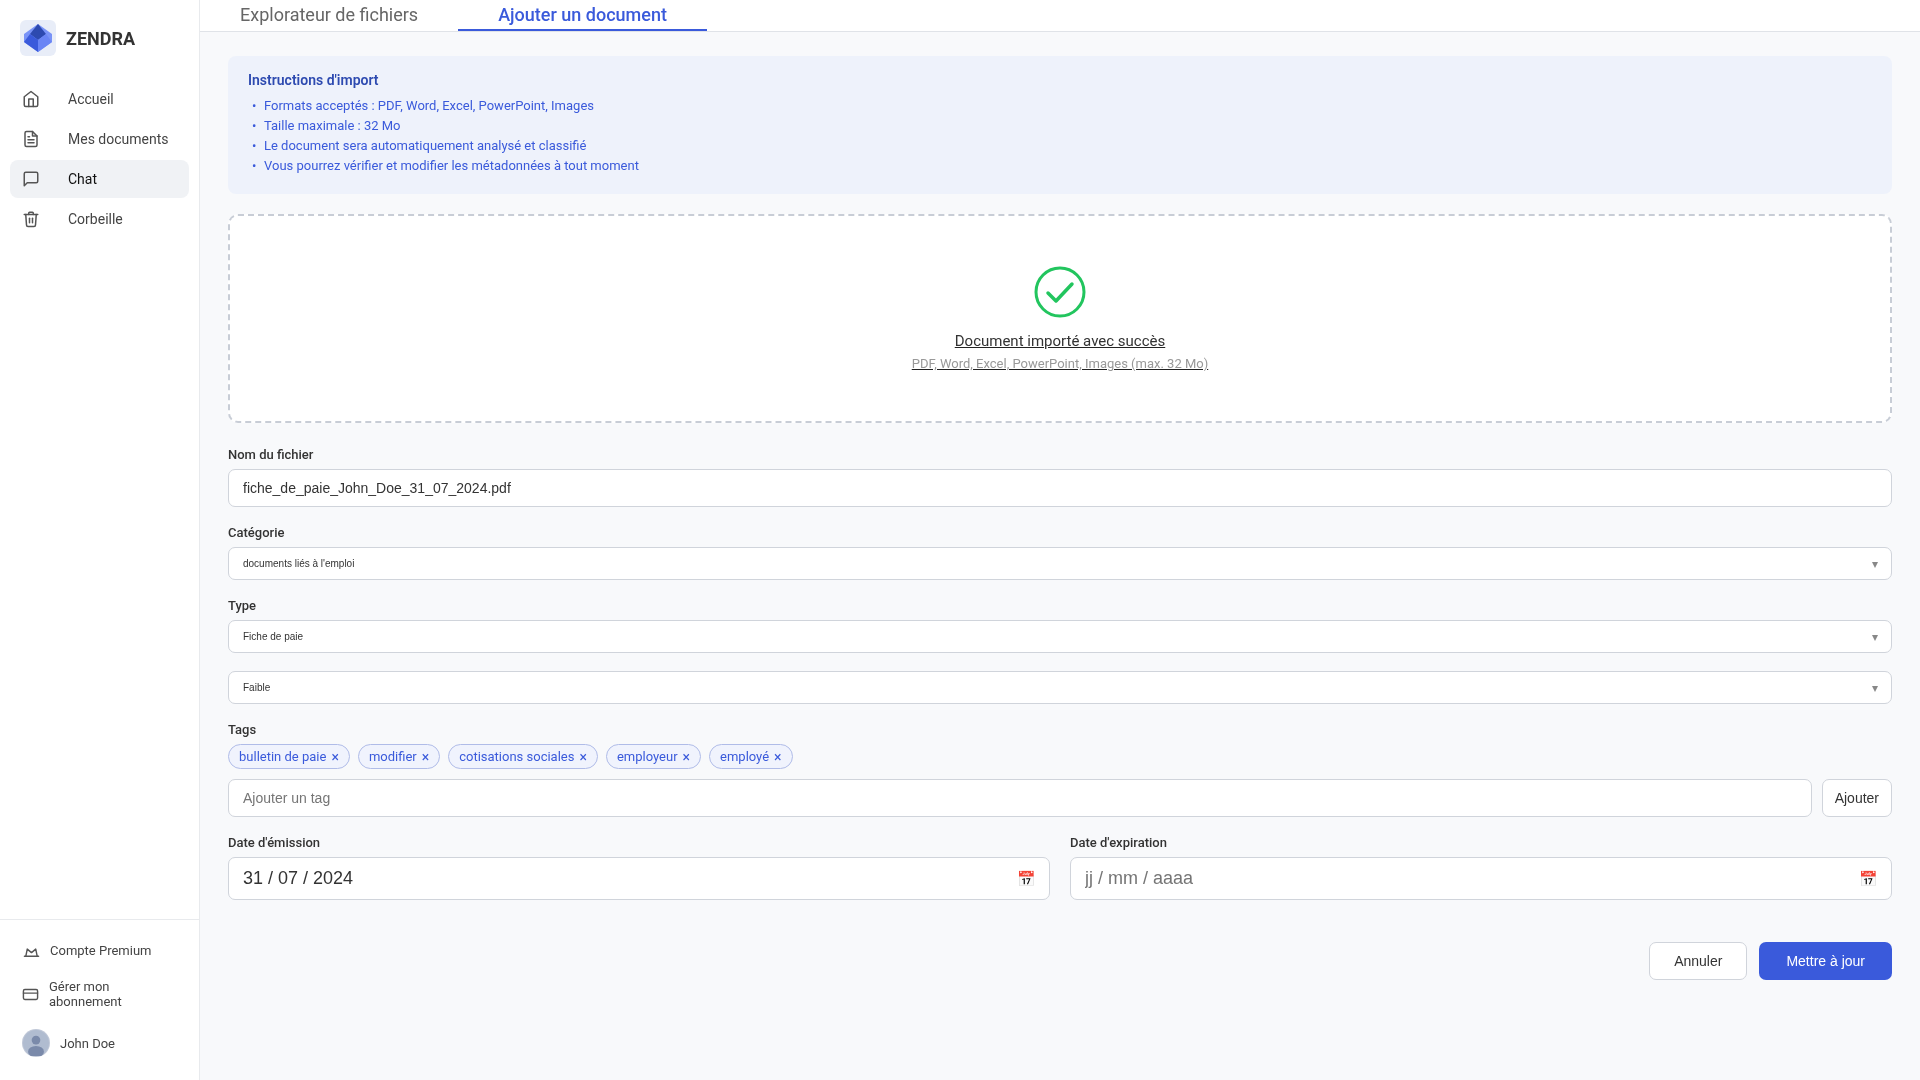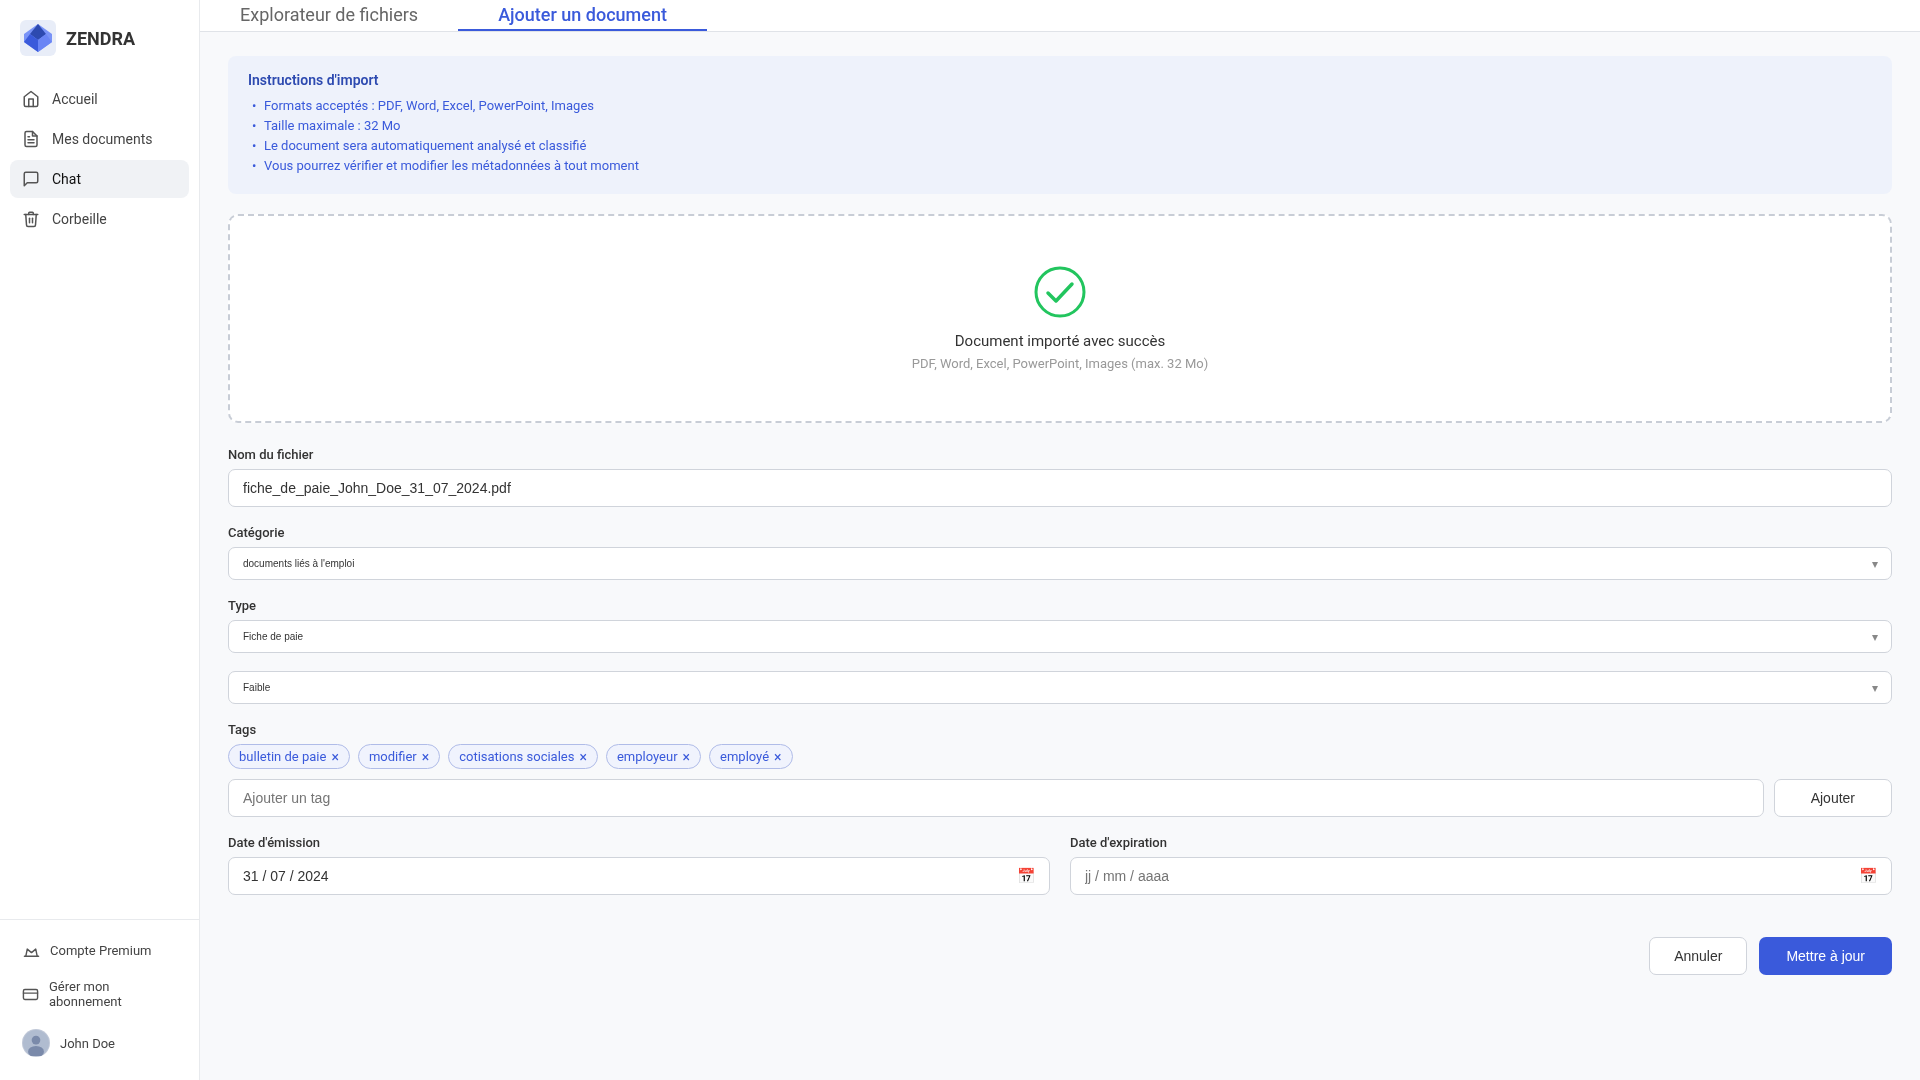--- a/index.html
+++ b/index.html
@@ -28,21 +28,21 @@
       width: 36px;
       height: 36px;
     }
     .nav-items {
       flex: 1;
       padding: 0 10px;
     }
     .nav-item {
       display: flex;
       align-items: center;
-      gap: 12px;
+      gap: 28px;
       padding: 10px 12px;
       border-radius: 8px;
       cursor: pointer;
       font-size: 14px;
       color: #444;
       margin-bottom: 2px;
     }
     .nav-item.active { background: #f0f2f5; color: #111; }
     .nav-icon { width: 18px; height: 18px; display: flex; align-items: center; justify-content: center; color: #555; }
 
@@ -138,20 +138,21 @@
       border: 2px dashed #c8cdd6;
       border-radius: 10px;
       padding: 50px 20px;
       display: flex;
       flex-direction: column;
       align-items: center;
       justify-content: center;
       background: #fff;
       margin-bottom: 24px;
       min-height: 160px;
+      text-decoration: underline;
     }
     .check-icon {
       width: 52px;
       height: 52px;
       margin-bottom: 14px;
     }
     .drop-zone-title {
       font-size: 15px;
       color: #333;
       margin-bottom: 6px;
@@ -239,21 +240,21 @@
     .tag-input {
       flex: 1;
       padding: 10px 14px;
       border: 1px solid #d0d4db;
       border-radius: 7px;
       font-size: 14px;
       color: #333;
       outline: none;
     }
     .btn-ajouter {
-      padding: 10px 36px;
+      padding: 10px 12px;
       background: #fff;
       border: 1px solid #d0d4db;
       border-radius: 7px;
       font-size: 14px;
       color: #333;
       cursor: pointer;
       white-space: nowrap;
     }
 
     
@@ -265,21 +266,21 @@
       flex: 1;
     }
     .date-input-wrapper {
       position: relative;
     }
     .date-input {
       width: 100%;
       padding: 10px 28px 10px 14px;
       border: 1px solid #d0d4db;
       border-radius: 7px;
-      font-size: 14px;
+      font-size: 18px;
       color: #333;
       background: #fff;
       outline: none;
     }
     .date-icon {
       position: absolute;
       right: 14px;
       top: 50%;
       transform: translateY(-50%);
       pointer-events: none;

